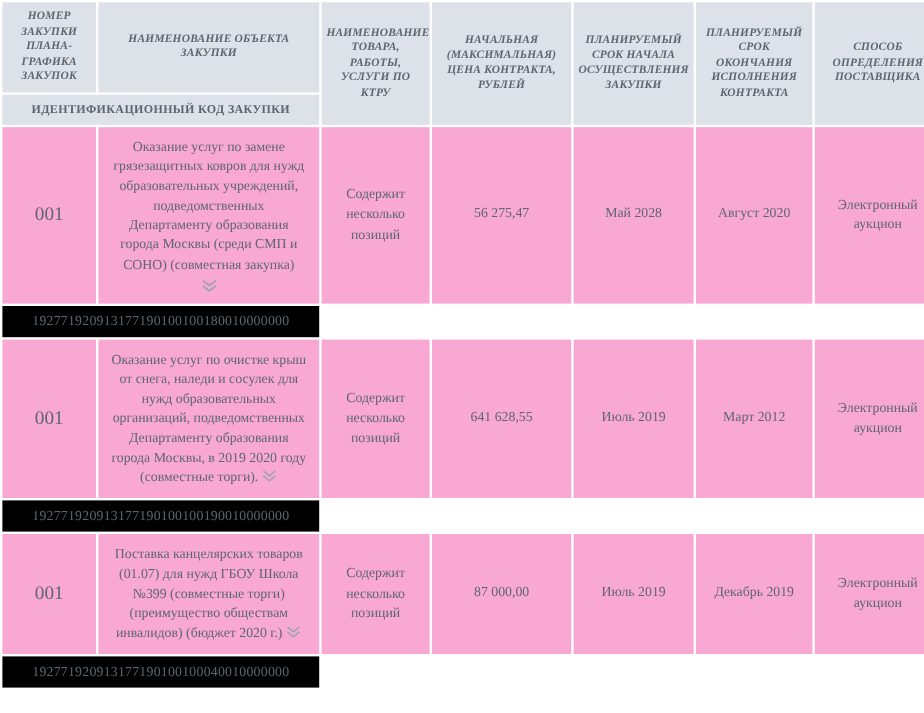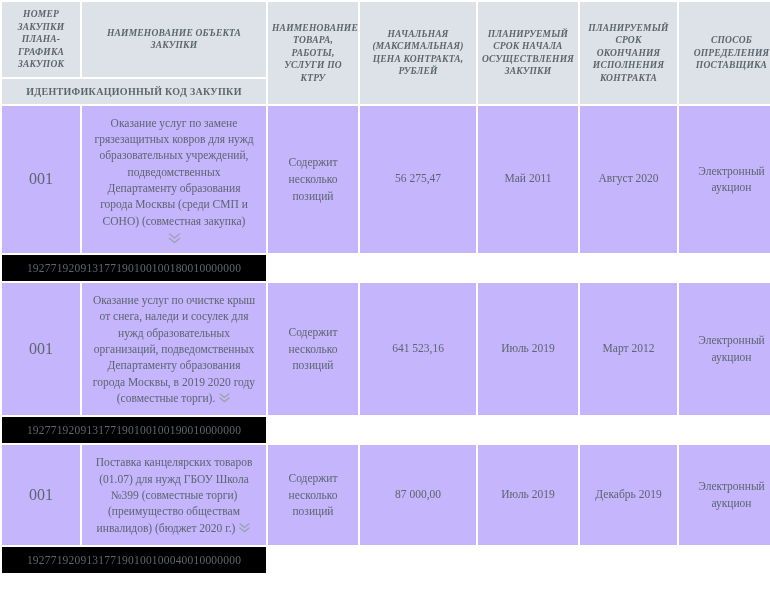--- a/index.html
+++ b/index.html
@@ -57,21 +57,21 @@
     letter-spacing: .3px;
     text-align: center;
     vertical-align: middle;
     padding: 7px 4px;
     border: 0;
     text-transform: uppercase;
   }
 
   
   td.cell {
-    background: #c4b5fd;
+    background: #f9a8d4;
     border: 0;
     padding: 8px 7px;
     font-size: 11.5px;
     line-height: 1.38;
     color: #5d666f;
     text-align: center;
     vertical-align: middle;
   }
   td.cell-num    { font-size: 16px; }
   td.cell-obj    { padding: 9px 10px; line-height: 1.42; }
@@ -151,41 +151,41 @@
         <span class="obj-text">Оказание услуг по замене грязезащитных ковров для нужд образовательных учреждений, подведомственных Департаменту образования города Москвы (среди СМП и СОНО) (совместная закупка)</span>
         <span class="chevron-block">
           <svg width="13" height="12" viewBox="0 0 13 12">
             <path d="M1.5 2 L6.5 6 L11.5 2" fill="none" stroke="#9aa4ad" stroke-width="1.4" stroke-linecap="round" stroke-linejoin="round"></path>
             <path d="M1.5 6.5 L6.5 10.5 L11.5 6.5" fill="none" stroke="#9aa4ad" stroke-width="1.4" stroke-linecap="round" stroke-linejoin="round"></path>
           </svg>
         </span>
       </td>
       <td class="cell cell-ktru">Содержит несколько позиций</td>
       <td class="cell cell-price">56 275,47</td>
-      <td class="cell cell-start">Май 2011</td>
+      <td class="cell cell-start">Май 2028</td>
       <td class="cell cell-end">Август 2020</td>
       <td class="cell cell-method">Электронный аукцион</td>
     </tr>
     <tr>
       <td class="cell-ikz" colspan="2">192771920913177190100100180010000000</td>
       <td class="spacer-cell" colspan="5"></td>
     </tr>
 
     <tr>
       <td class="cell cell-num">001</td>
       <td class="cell cell-obj">
         <span class="obj-text">Оказание услуг по очистке крыш от снега, наледи и сосулек для нужд образовательных организаций, подведомственных Департаменту образования города Москвы, в 2019 2020 году (совместные торги).</span><span class="chevron">
           <svg width="13" height="11" viewBox="0 0 13 12">
             <path d="M1.5 2 L6.5 6 L11.5 2" fill="none" stroke="#9aa4ad" stroke-width="1.4" stroke-linecap="round" stroke-linejoin="round"></path>
             <path d="M1.5 6.5 L6.5 10.5 L11.5 6.5" fill="none" stroke="#9aa4ad" stroke-width="1.4" stroke-linecap="round" stroke-linejoin="round"></path>
           </svg>
         </span>
       </td>
       <td class="cell cell-ktru">Содержит несколько позиций</td>
-      <td class="cell cell-price">641 523,16</td>
+      <td class="cell cell-price">641 628,55</td>
       <td class="cell cell-start">Июль 2019</td>
       <td class="cell cell-end">Март 2012</td>
       <td class="cell cell-method">Электронный аукцион</td>
     </tr>
     <tr>
       <td class="cell-ikz" colspan="2">192771920913177190100100190010000000</td>
       <td class="spacer-cell" colspan="5"></td>
     </tr>
 
     <tr>

